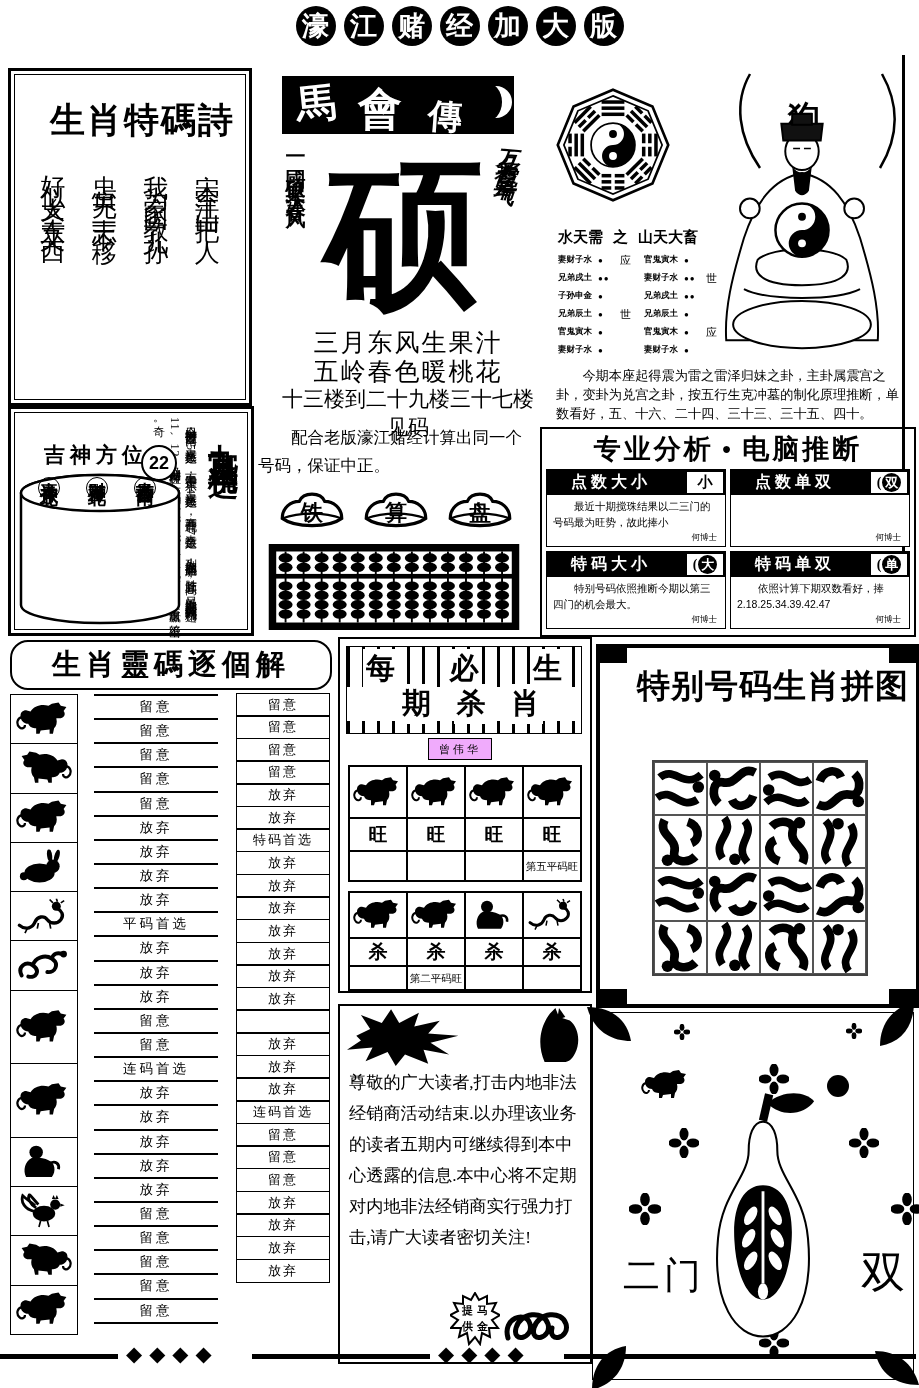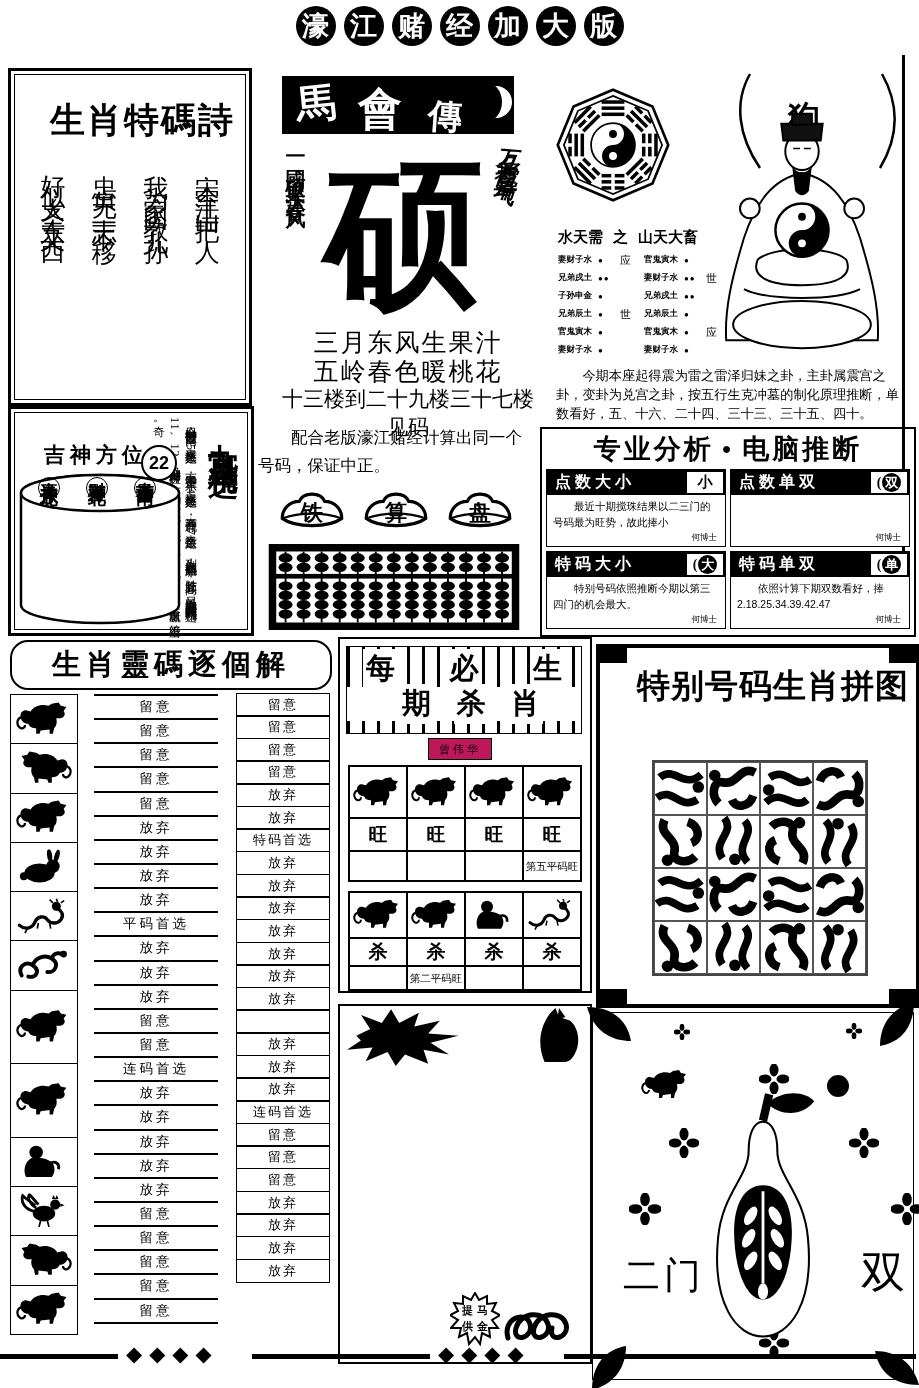--- a/index.html
+++ b/index.html
@@ -81,21 +81,21 @@
   #abacus{left:260px;top:544px;width:268px;height:86px;}
 
   
   #an-box{left:540px;top:427px;width:372px;height:206px;border:2.5px solid #000;}
   #an-hdr{display:flex;justify-content:center;align-items:center;font-size:27px;font-weight:bold;
           letter-spacing:3px;height:40px;}
   #an-hdr .dot{font-size:16px;margin:0 8px;}
   #an-panels{display:flex;flex-wrap:wrap;justify-content:space-between;padding:0 4px;}
   .panel{width:178px;height:76px;border:1.5px solid #000;margin-bottom:4px;position:relative;background:#fff;}
   .p-hdr{height:25px;background:#000;color:#fff;display:flex;align-items:center;}
-  .p-hdr .h-t{flex:1;font-size:16px;font-weight:bold;letter-spacing:4px;padding-left:8px;white-space:nowrap;}
+  .p-hdr .h-t{flex:1;font-size:16px;font-weight:bold;letter-spacing:4px;padding-left:24px;white-space:nowrap;}
   .p-pick{width:36px;height:21px;background:#fff;color:#000;margin-right:2px;display:flex;
           align-items:center;justify-content:center;font-size:15px;font-weight:bold;}
   .p-pick.circle{position:relative;}
   .p-pick.circle::before{content:"(";font-size:14px;margin-right:1px;}
   .p-pick.circle i{font-style:normal;width:19px;height:19px;border-radius:50%;background:#000;color:#fff;
           display:flex;align-items:center;justify-content:center;font-size:13px;}
   .p-body{font-size:10.5px;line-height:1.55;padding:3px 6px 0;text-indent:2em;font-family:"Liberation Sans",sans-serif;}
   .p-sig{position:absolute;right:8px;bottom:2px;font-size:8.5px;}
 
   
@@ -116,21 +116,21 @@
   
   #sx-box{left:338px;top:637px;width:250px;height:352px;border:2.5px solid #000;}
   #sx-header{left:6px;top:7px;width:234px;height:86px;border:1px solid #000;
      background:repeating-linear-gradient(90deg,#000 0 3px,#fff 3px 15px);}
   .sx-r{position:absolute;width:100%;display:flex;}
   .sx-r span{font-size:29px;font-weight:bold;background:#fff;padding:0 3px;}
   #sx-r1{top:2px;justify-content:space-between;padding:0 16px;box-sizing:border-box;}
   #sx-r2{top:40px;background:#fff;height:34px;align-items:center;justify-content:space-between;
          padding:0 38px 0 52px;box-sizing:border-box;}
   #sx-name{left:88px;top:99px;width:62px;height:20px;border:1.5px solid #000;font-size:11px;
-           letter-spacing:3px;background:#be185d;}
+           letter-spacing:3px;background:#f0abfc;}
   .sx-table{position:absolute;left:8px;width:232px;border:1.5px solid #000;display:grid;
             grid-template-columns:repeat(4,1fr);}
   #sx-tableA{top:126px;grid-template-rows:52px 33px 30px;}
   #sx-tableB{top:252px;grid-template-rows:46px 28px 24px;}
   .sx-cell{border:0.8px solid #000;display:flex;align-items:center;justify-content:center;overflow:hidden;}
   .sx-cell svg{width:50px;height:85%;}
   .sx-w{font-size:19px;font-weight:bold;}
   .sx-note{font-size:10.5px;line-height:1.2;text-align:center;font-family:"Liberation Sans",sans-serif;}
 
   
@@ -877,20 +877,21 @@
       </div>
   </div>
 
   <div id="nt-box" class="abs">
     <svg id="nt-burst" class="abs" viewBox="0 0 100 50">
       <polygon fill="#000" points="8,24 20,18 12,6 30,13 38,1 45,13 62,4 58,16 80,11 70,22 96,24 72,30 88,40 66,36 70,48 50,40 42,50 35,38 16,46 22,34 0,36 12,28"></polygon>
     </svg>
     <svg id="nt-horse" class="abs" viewBox="0 0 60 64">
       <use href="#i-horsehead"></use>
     </svg>
+    <div id="nt-text" class="abs">尊敬的广大读者,打击内地非法经销商活动结束.以办理该业务的读者五期内可继续得到本中心透露的信息.本中心将不定期对内地非法经销商实行强力打击,请广大读者密切关注!</div>
     <div id="nt-badge" class="abs">
       <svg viewBox="0 0 50 54" width="50" height="54">
         <polygon fill="#fff" stroke="#000" stroke-width="2" points="25,1 29,8 37,4 37,12 46,11 42,19 50,23 42,28 48,36 39,36 40,45 32,41 30,52 25,45 19,52 17,41 9,45 11,36 1,36 8,28 0,23 8,19 4,11 13,12 13,4 21,8"></polygon>
       </svg>
       <div id="nt-badge-chars">
         <span>提</span>
         <span>马</span>
         <span>供</span>
         <span>金</span>
       </div>

